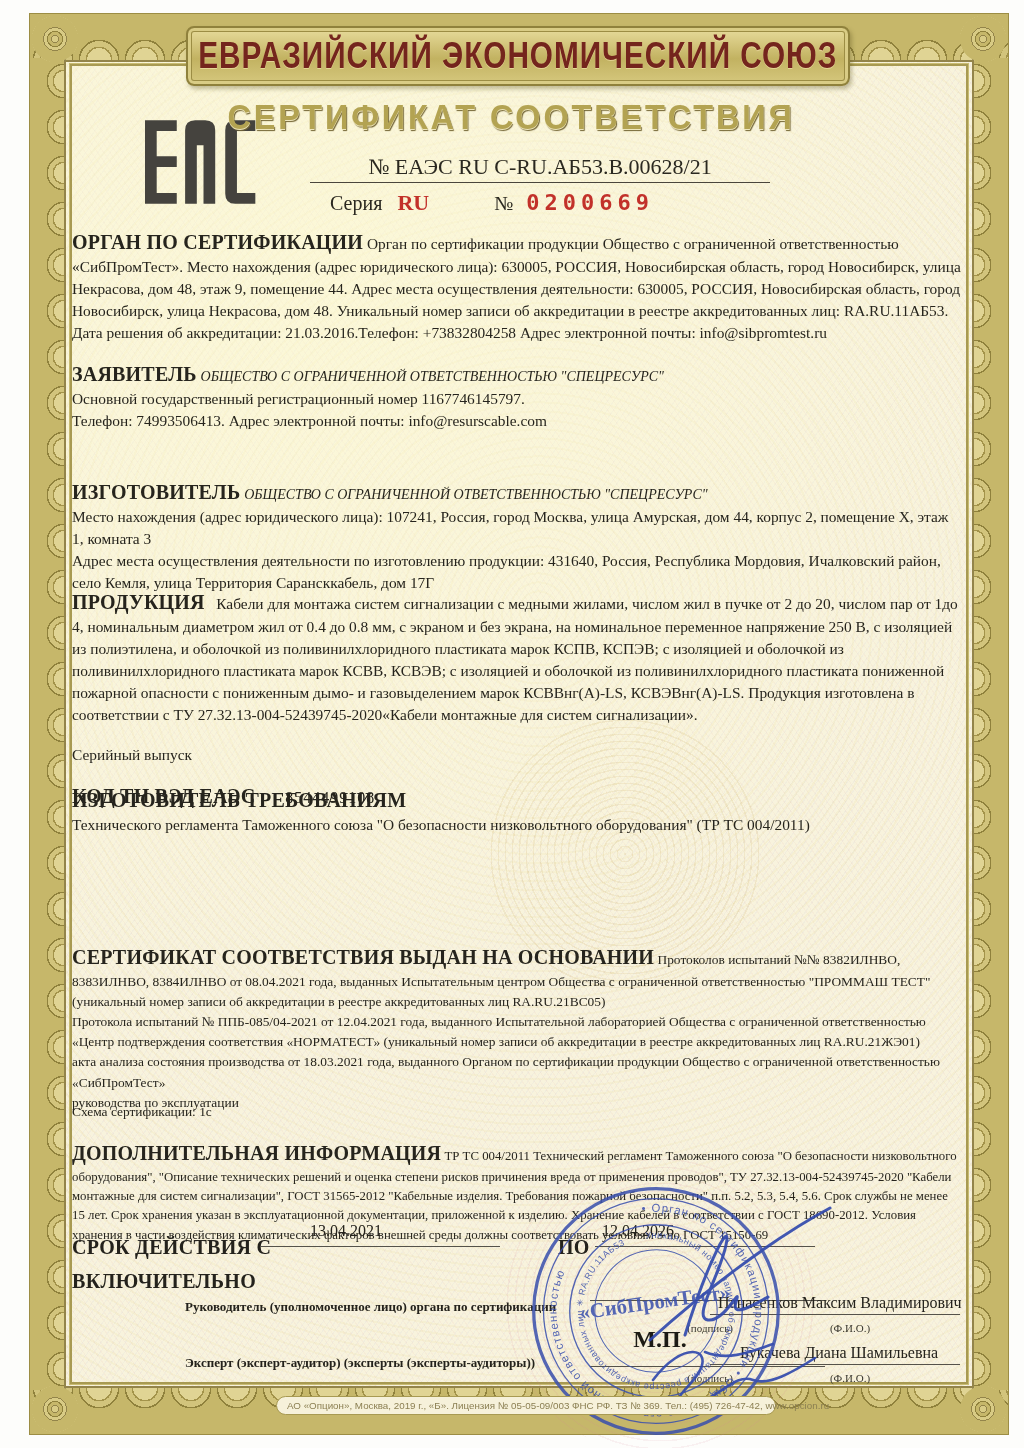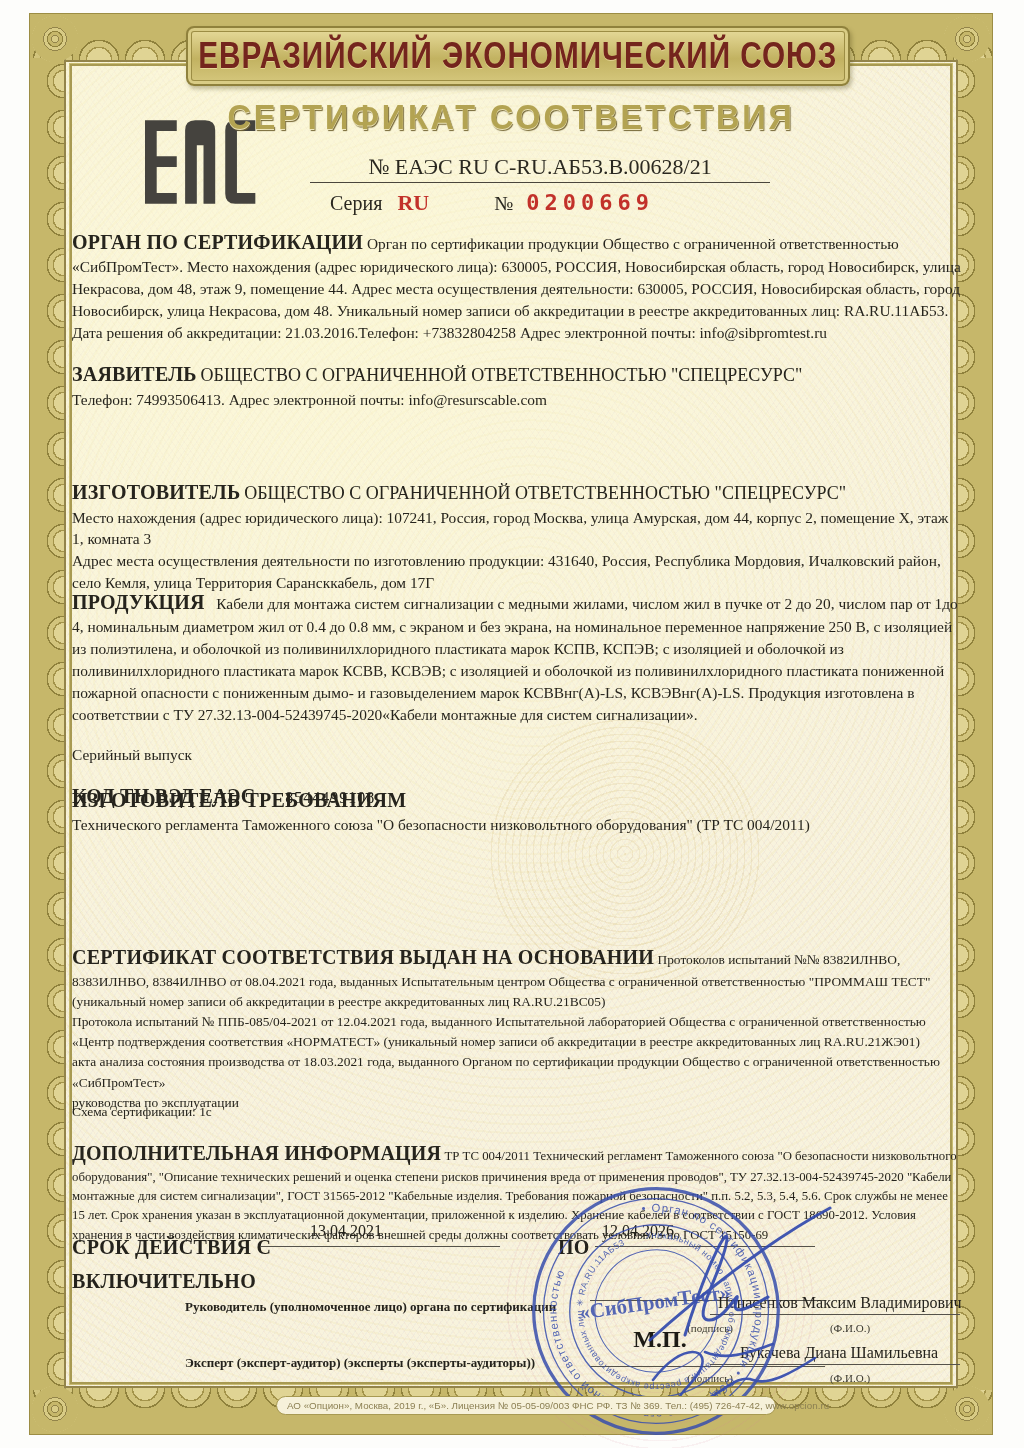--- a/index.html
+++ b/index.html
@@ -5,21 +5,21 @@
   html,body{margin:0;padding:0;background:#fdfdfb;}
   body{width:1024px;height:1448px;position:relative;overflow:hidden;
        font-family:"Liberation Serif","DejaVu Serif",serif;color:#24221c;}
   .cert{position:absolute;left:30px;top:14px;width:962px;height:1420px;
         background-color:#f8f3dd;
         background-image:
           radial-gradient(circle at 30% 18%, rgba(255,252,210,.55), transparent 55%),
           repeating-radial-gradient(circle at 52% 42%, rgba(228,212,135,.13) 0 2px, transparent 2px 9px),
           repeating-linear-gradient(55deg, rgba(214,120,120,.055) 0 1px, transparent 1px 5px),
           repeating-linear-gradient(-55deg, rgba(120,125,215,.05) 0 1px, transparent 1px 5px);
-        outline:1px solid #9c8d44;}
+        outline:1px solid #9c8d44;padding-left:16px;}
   
   .band{position:absolute;background-color:#c6b76a;}
   .band-top{left:0;right:0;top:0;height:46px;
     background-image:radial-gradient(circle 21px at 23px 46px,#e0d494 0 12px,#a3934a 12px 13.5px,#d2c47c 13.5px 19px,#8f813c 19px 20.5px,transparent 20.5px);
     background-size:46px 46px;background-repeat:repeat-x;border-bottom:2px solid #93844a;}
   .band-bottom{left:0;right:0;bottom:0;height:46px;
     background-image:radial-gradient(circle 21px at 23px 0px,#e0d494 0 12px,#a3934a 12px 13.5px,#d2c47c 13.5px 19px,#8f813c 19px 20.5px,transparent 20.5px);
     background-size:46px 46px;background-repeat:repeat-x;border-top:2px solid #93844a;}
   .band-left{left:0;top:44px;bottom:44px;width:34px;
     background-image:radial-gradient(circle 18px at 34px 23px,#e0d494 0 10px,#a3934a 10px 11.5px,#d2c47c 11.5px 16px,#8f813c 16px 17.5px,transparent 17.5px);
@@ -53,21 +53,21 @@
     border-bottom:1.5px solid #4a463c;padding-bottom:2px;white-space:nowrap;}
   .series-row{position:absolute;left:300px;top:176px;width:420px;font-size:20px;color:#2a2820;white-space:nowrap;}
   .red{color:#c2312a;margin-top:29px;}
   .series-val{font-size:22px;font-weight:bold;margin-left:10px;}
   .blank-no{font-family:"DejaVu Sans Mono",monospace;font-size:22px;font-weight:bold;letter-spacing:5px;margin-left:8px;}
   .no-sign{margin-left:60px;}
 
   
   .sec{position:absolute;left:42px;width:890px;font-size:15.4px;line-height:1.42;color:#26241d;}
   .rh{font-weight:bold;font-size:20px;letter-spacing:.2px;}
-  .coname{font-size:18px;}
+  .coname{font-size:14px;font-style:italic;}
   .small{font-size:13.4px;line-height:1.5;}
   .xsmall{font-size:12.8px;line-height:1.5;}
   .code-val{font-size:16px;margin-left:26px;letter-spacing:1px;}
   p{margin:0;}
 
   
   .v-label{position:absolute;left:42px;font-weight:bold;font-size:20px;letter-spacing:.3px;}
   .v-line{position:absolute;border-bottom:1.3px solid #55524a;}
   .v-date{position:absolute;font-size:16px;}
   .sig-label{position:absolute;left:155px;width:430px;font-weight:bold;font-size:13px;line-height:1.45;}
@@ -120,20 +120,21 @@
   </div>
 
   <div class="sec" style="top:214px;">
     <p><b class="rh">ОРГАН ПО СЕРТИФИКАЦИИ</b>
        <span>Орган по сертификации продукции Общество с ограниченной ответственностью «СибПромТест». Место нахождения (адрес юридического лица): 630005, РОССИЯ, Новосибирская область, город Новосибирск, улица Некрасова, дом 48, этаж 9, помещение 44. Адрес места осуществления деятельности: 630005, РОССИЯ, Новосибирская область, город Новосибирск, улица Некрасова, дом 48. Уникальный номер записи об аккредитации в реестре аккредитованных лиц: RA.RU.11АБ53. Дата решения об аккредитации: 21.03.2016.Телефон: +73832804258 Адрес электронной почты: info@sibpromtest.ru</span></p>
   </div>
 
   <div class="sec" style="top:346px;">
     <p><b class="rh">ЗАЯВИТЕЛЬ</b>
        <span class="coname">ОБЩЕСТВО С ОГРАНИЧЕННОЙ ОТВЕТСТВЕННОСТЬЮ "СПЕЦРЕСУРС"</span></p>
+    <p>Основной государственный регистрационный номер 1167746145797.</p>
     <p>Телефон: 74993506413. Адрес электронной почты: info@resurscable.com</p>
   </div>
 
   <div class="sec" style="top:464px;">
     <p><b class="rh">ИЗГОТОВИТЕЛЬ</b>
        <span class="coname">ОБЩЕСТВО С ОГРАНИЧЕННОЙ ОТВЕТСТВЕННОСТЬЮ "СПЕЦРЕСУРС"</span></p>
     <p>Место нахождения (адрес юридического лица): 107241, Россия, город Москва, улица Амурская, дом 44, корпус 2, помещение X, этаж 1, комната 3</p>
     <p>Адрес места осуществления деятельности по изготовлению продукции: 431640, Россия, Республика Мордовия, Ичалковский район, село Кемля, улица Территория Сарансккабель, дом 17Г</p>
   </div>
 

